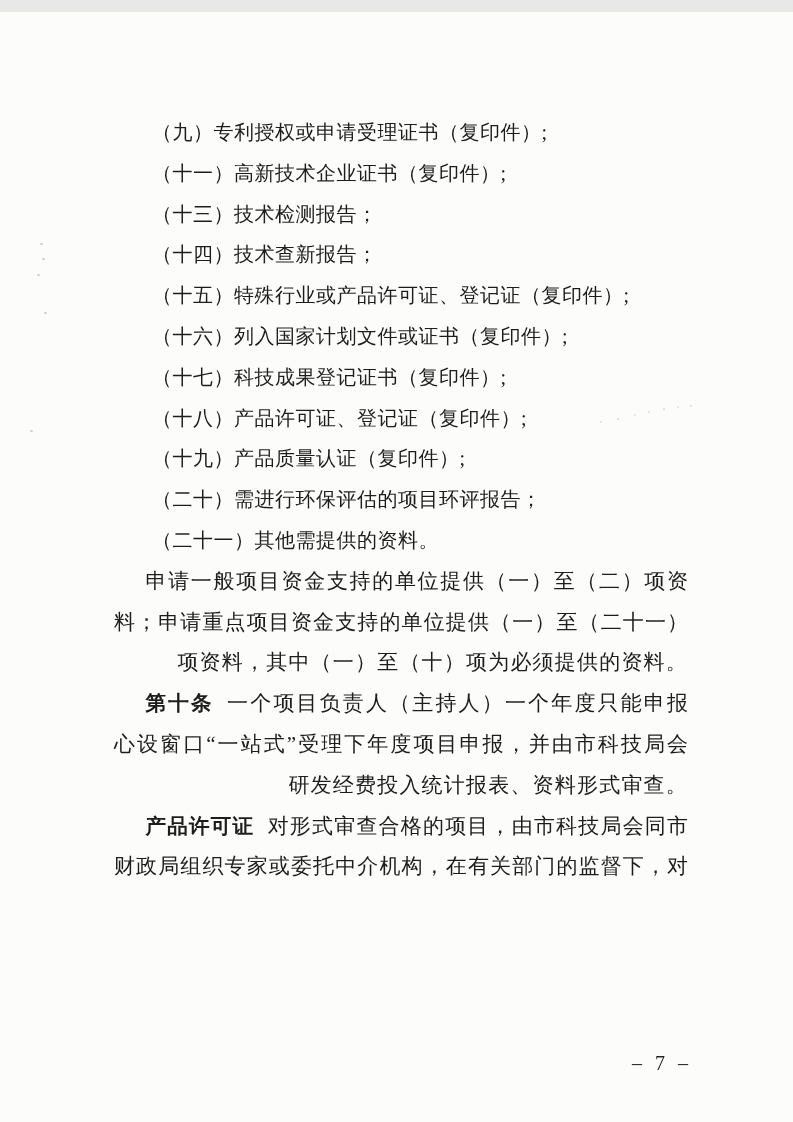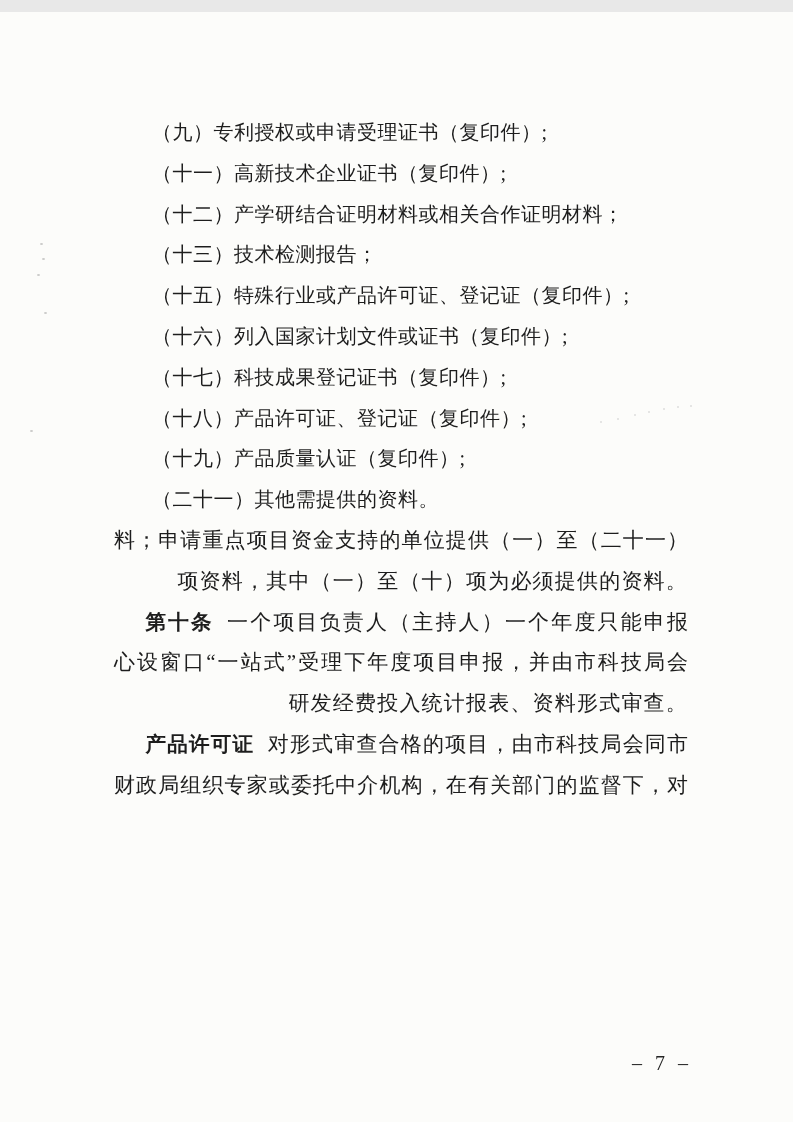--- a/index.html
+++ b/index.html
@@ -79,32 +79,34 @@
 <body>
 
 <div class="page">
 
   <div class="content">
 
     <div>
 
     <div class="line list-line">（九）专利授权或申请受理证书（复印件）;</div>
         <div class="line list-line">（十一）高新技术企业证书（复印件）;</div>
-        <div class="line list-line">（十二）产学研结合证明材料或相关合作证明材料；</div>
         <div class="line list-line">（十三）技术检测报告；</div>
+        <div class="line list-line">（十四）技术查新报告；</div>
         <div class="line list-line">（十五）特殊行业或产品许可证、登记证（复印件）;</div>
         <div class="line list-line">（十六）列入国家计划文件或证书（复印件）;</div>
         <div class="line list-line">（十七）科技成果登记证书（复印件）;</div>
         <div class="line list-line">（十八）产品许可证、登记证（复印件）;</div>
         <div class="line list-line">（十九）产品质量认证（复印件）;</div>
+        <div class="line list-line">（二十）需进行环保评估的项目环评报告；</div>
         <div class="line list-line">（二十一）其他需提供的资料。</div>
       </div>
 
     <div>
 
+    <div class="line body-line indent justify"><span>申请一般项目资金支持的单位提供（一）至（二）项资</span></div>
         <div class="line body-line justify"><span>料；申请重点项目资金支持的单位提供（一）至（二十一）</span></div>
         <div class="line body-line"><span>项资料，其中（一）至（十）项为必须提供的资料。</span></div>
         <div class="line body-line indent justify"><span class="lead">第十条</span><span>一个项目负责人（主持人）一个年度只能申报</span></div>
         <div class="line body-line justify"><span>心设窗口“一站式”受理下年度项目申报，并由市科技局会</span></div>
         <div class="line body-line"><span>研发经费投入统计报表、资料形式审查。</span></div>
         <div class="line body-line indent justify"><span class="lead">产品许可证</span><span>对形式审查合格的项目，由市科技局会同市</span></div>
         <div class="line body-line justify"><span>财政局组织专家或委托中介机构，在有关部门的监督下，对</span></div>
       </div>
 
   </div>

